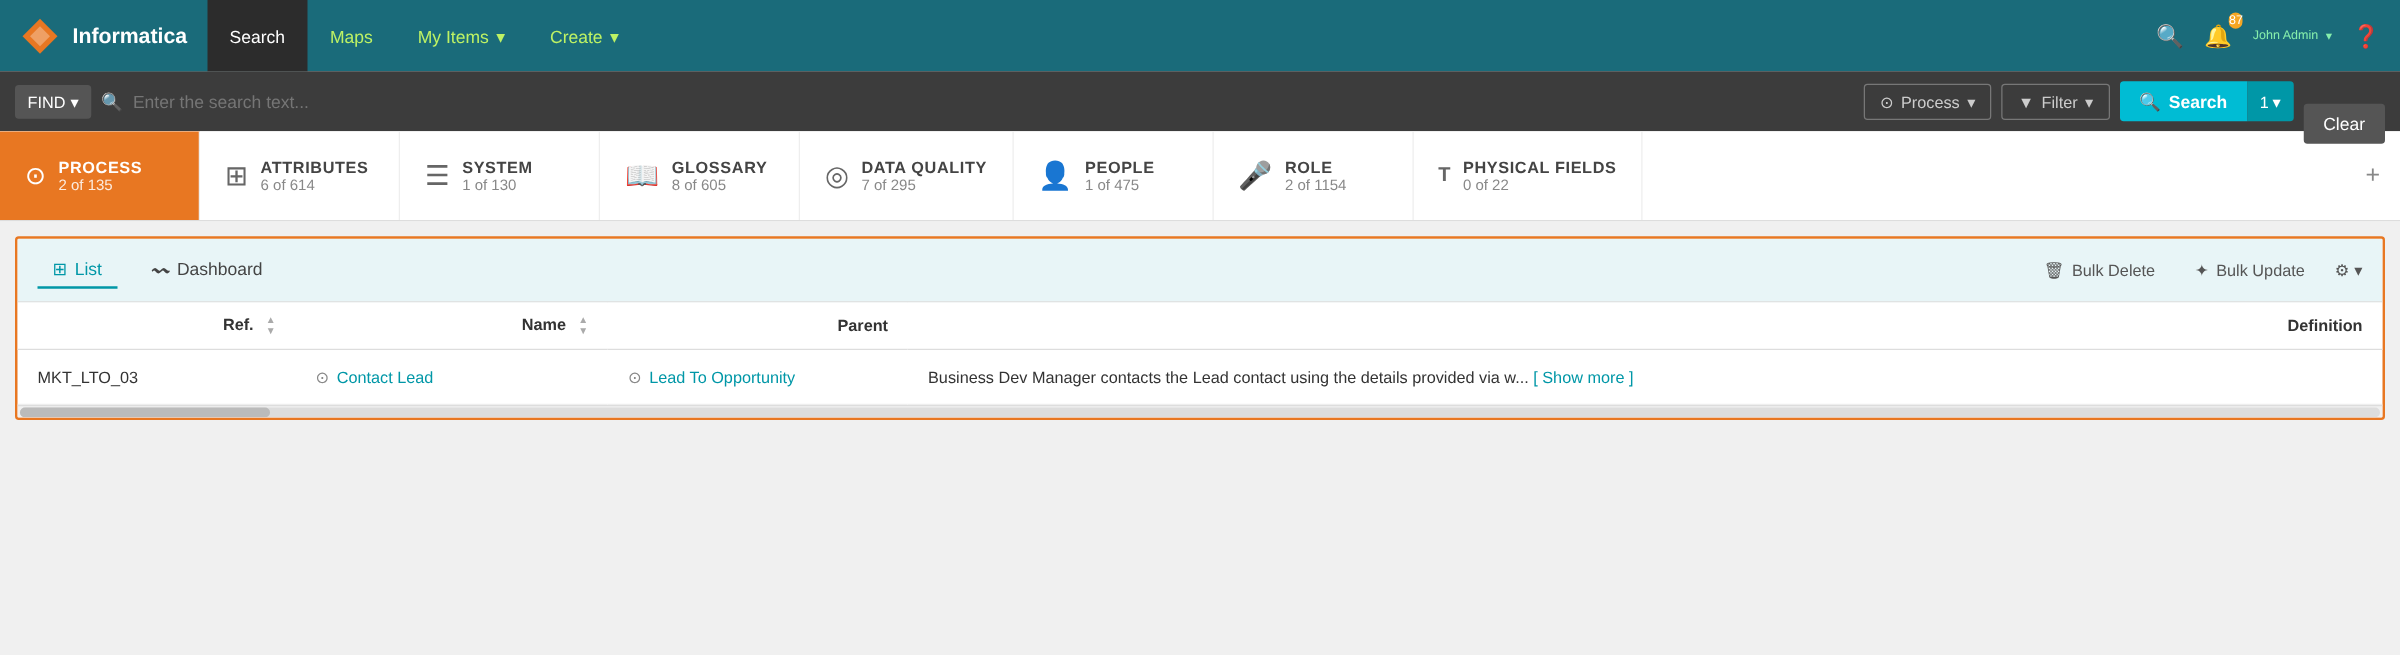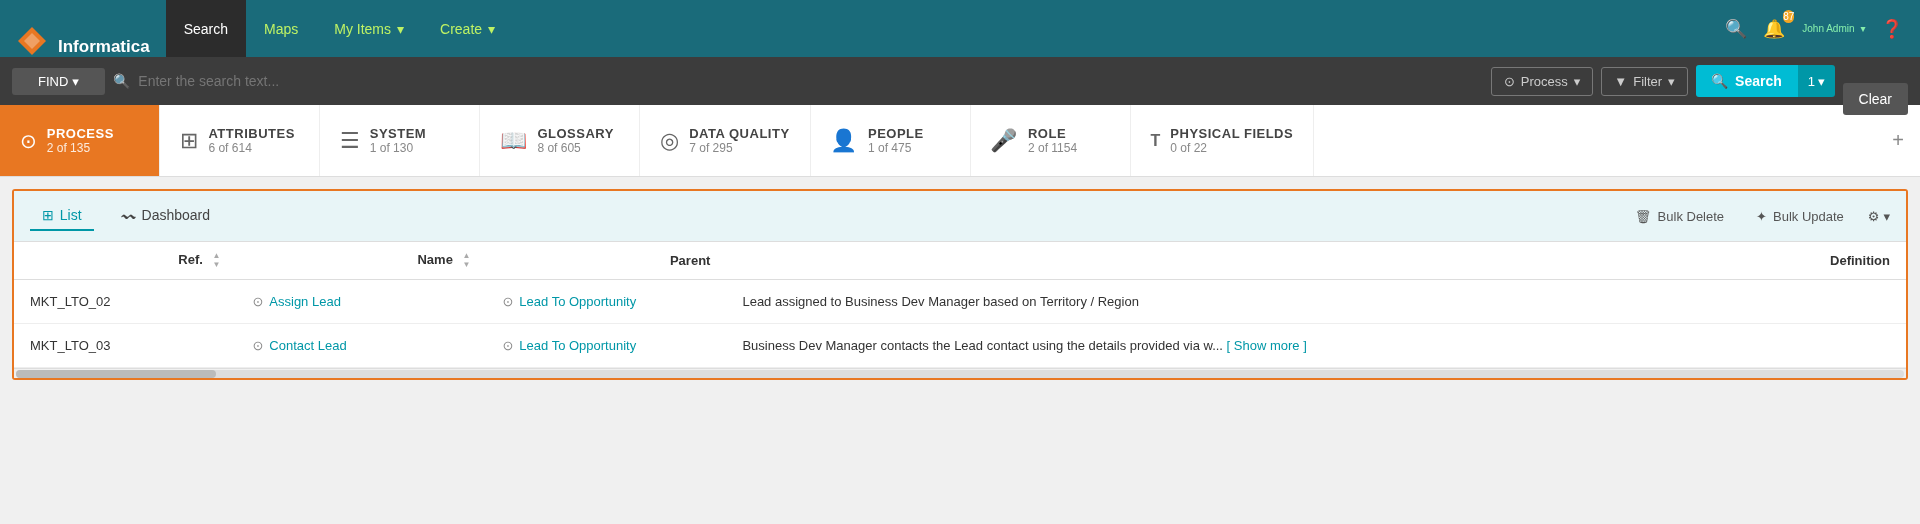--- a/index.html
+++ b/index.html
@@ -9,21 +9,21 @@
     .top-nav {
       display: flex;
       align-items: center;
       background: #1a6b7a;
       height: 57px;
       padding: 0 16px;
       gap: 0;
     }
     .logo-area {
       display: flex;
-      align-items: flex-end;
+      align-items: center;
       gap: 10px;
       background: #1a6b7a;
       padding: 0 16px 0 0;
       height: 100%;
     }
     .logo-diamond {
       width: 32px;
       height: 32px;
     }
     .logo-text {
@@ -90,21 +90,21 @@
       padding: 0 12px;
       gap: 8px;
     }
     .find-btn {
       display: flex;
       align-items: center;
       gap: 4px;
       background: #555;
       color: white;
       border: none;
-      padding: 6px 26px;
+      padding: 6px 10px;
       border-radius: 3px;
       font-size: 13px;
       cursor: pointer;
     }
     .search-input-wrap {
       flex: 1;
       display: flex;
       align-items: center;
       gap: 8px;
     }
@@ -554,36 +554,20 @@
           <th style="width:240px;">
             <span>Parent</span>
           </th>
           <th>
             <span>Definition</span>
           </th>
         </tr>
       </thead>
       <tbody>
         <tr>
-          <td>MKT_LTO_02</td>
-          <td>
-            <a class="process-link">
-              <span style="color:#888;">⊙</span>
-              <span>Assign Lead</span>
-            </a>
-          </td>
-          <td>
-            <a class="process-link">
-              <span style="color:#888;">⊙</span>
-              <span>Lead To Opportunity</span>
-            </a>
-          </td>
-          <td>Lead assigned to Business Dev Manager based on Territory / Region</td>
-        </tr>
-        <tr>
           <td>MKT_LTO_03</td>
           <td>
             <a class="process-link">
               <span style="color:#888;">⊙</span>
               <span>Contact Lead</span>
             </a>
           </td>
           <td>
             <a class="process-link">
               <span style="color:#888;">⊙</span>

